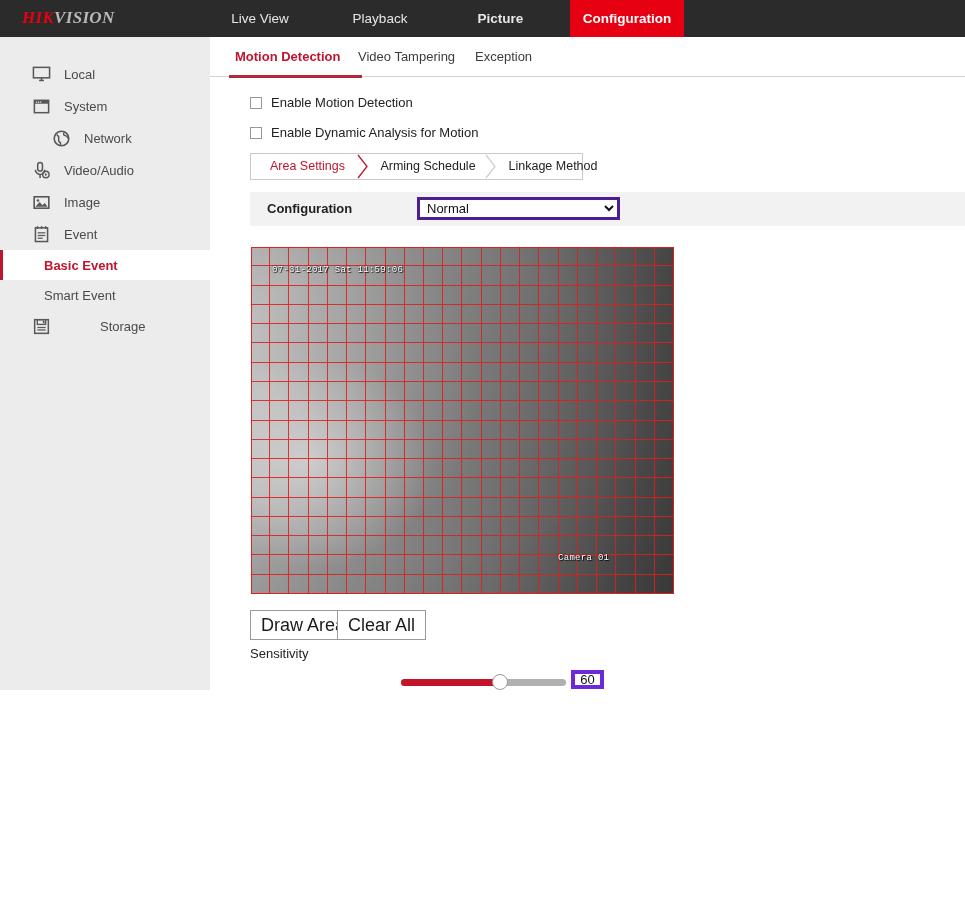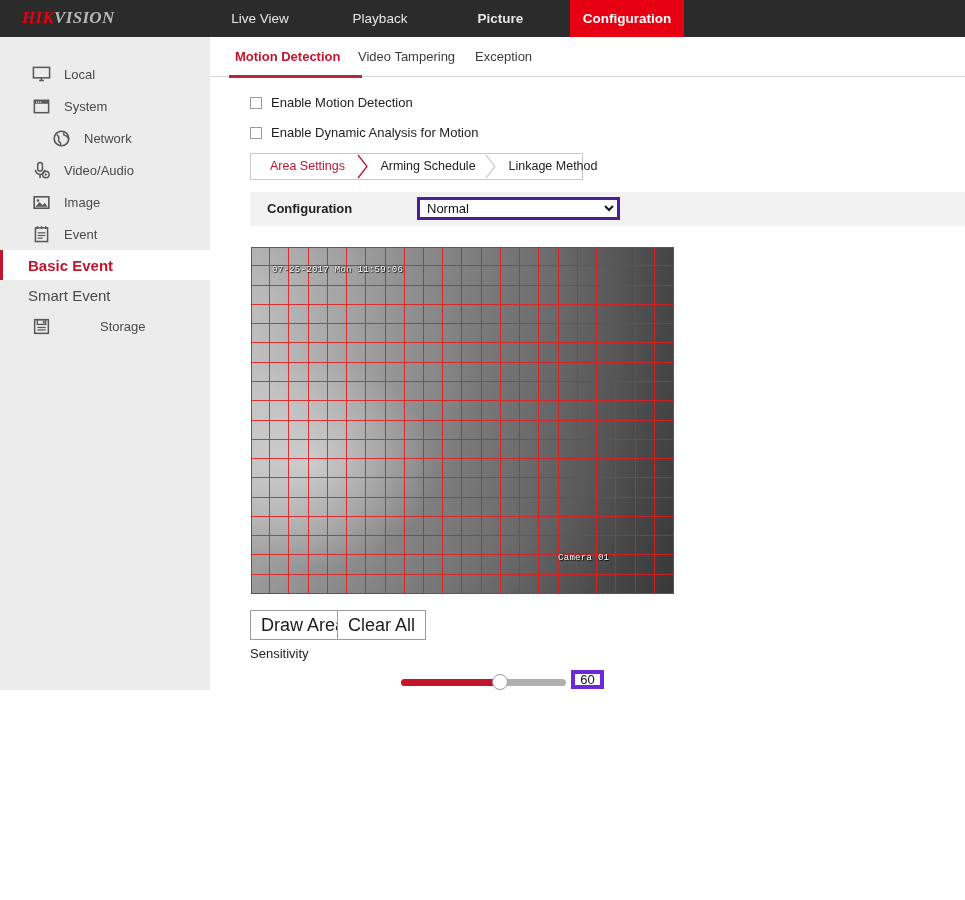--- a/index.html
+++ b/index.html
@@ -65,22 +65,22 @@
     display: flex; align-items: center; justify-content: center;
     flex: none;
   }
   .sideitem .lbl { line-height: 1; }
 
   .subitem {
     position: relative;
     height: 30px;
     display: flex;
     align-items: center;
-    padding-left: 28px;
-    font-size: 15px;
+    padding-left: 44px;
+    font-size: 13px;
     color: #4a4a4a;
     cursor: pointer;
   }
   .subitem.sel {
     background: #ffffff;
     color: #c0152f;
     font-weight: bold;
   }
   .subitem.sel::before {
     content: "";
@@ -829,21 +829,21 @@
         <div class="gcell"></div>
         <div class="gcell"></div>
         <div class="gcell"></div>
         <div class="gcell"></div>
         <div class="gcell"></div>
         <div class="gcell"></div>
         <div class="gcell"></div>
         <div class="gcell"></div>
       </div>
     <div id="gridborder"></div>
-    <div class="osd" id="osd-time">07-25-2017 Mon 11:59:06</div>
+    <div class="osd" id="osd-time">07-31-2017 Sat 11:59:06</div>
     <div class="osd" id="osd-cam">Camera 01</div>
   </div>
 
   <button class="btn" style="left:40px;top:573px;">Draw Area</button>
   <button class="btn" style="left:127px;top:573px;">Clear All</button>
 
   <span id="senslabel">Sensitivity</span>
   <div id="track">
     <div id="trackfill" style="width: 99px;"></div>
   </div>

